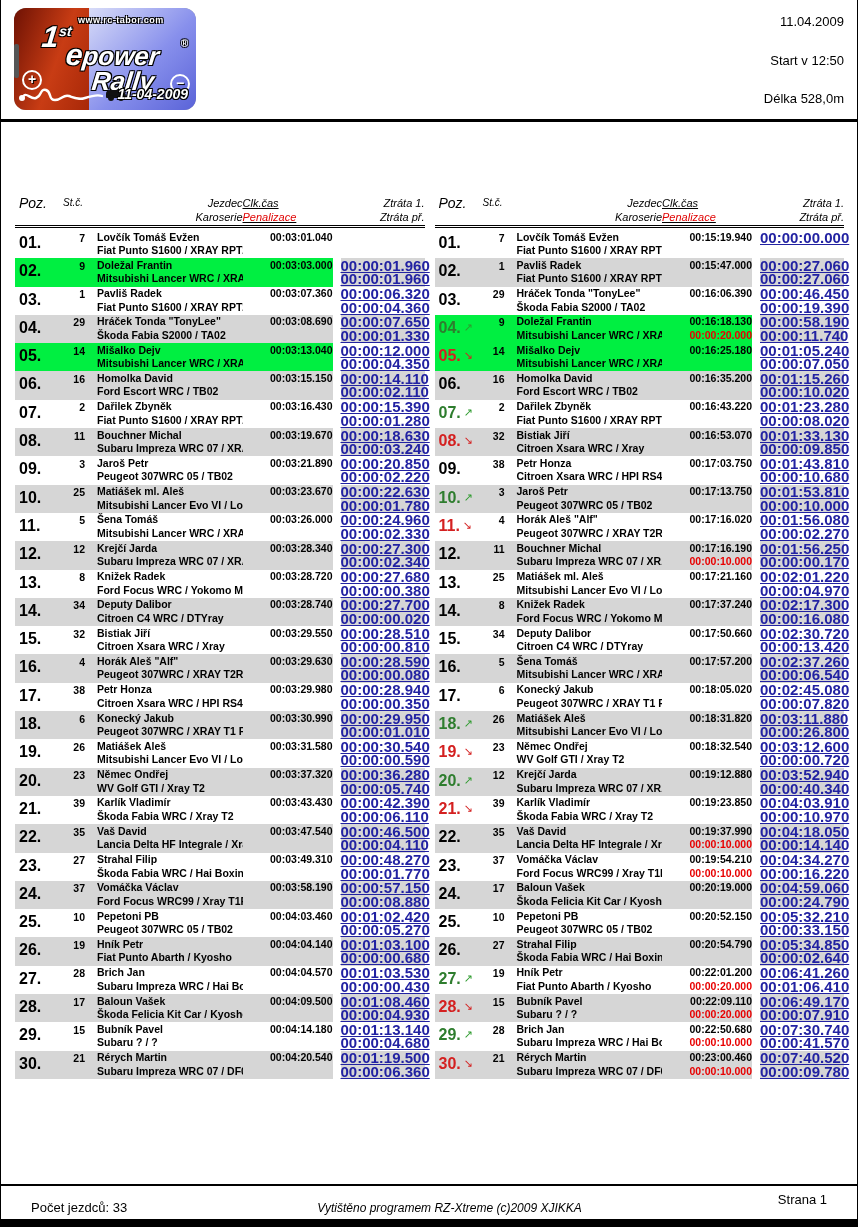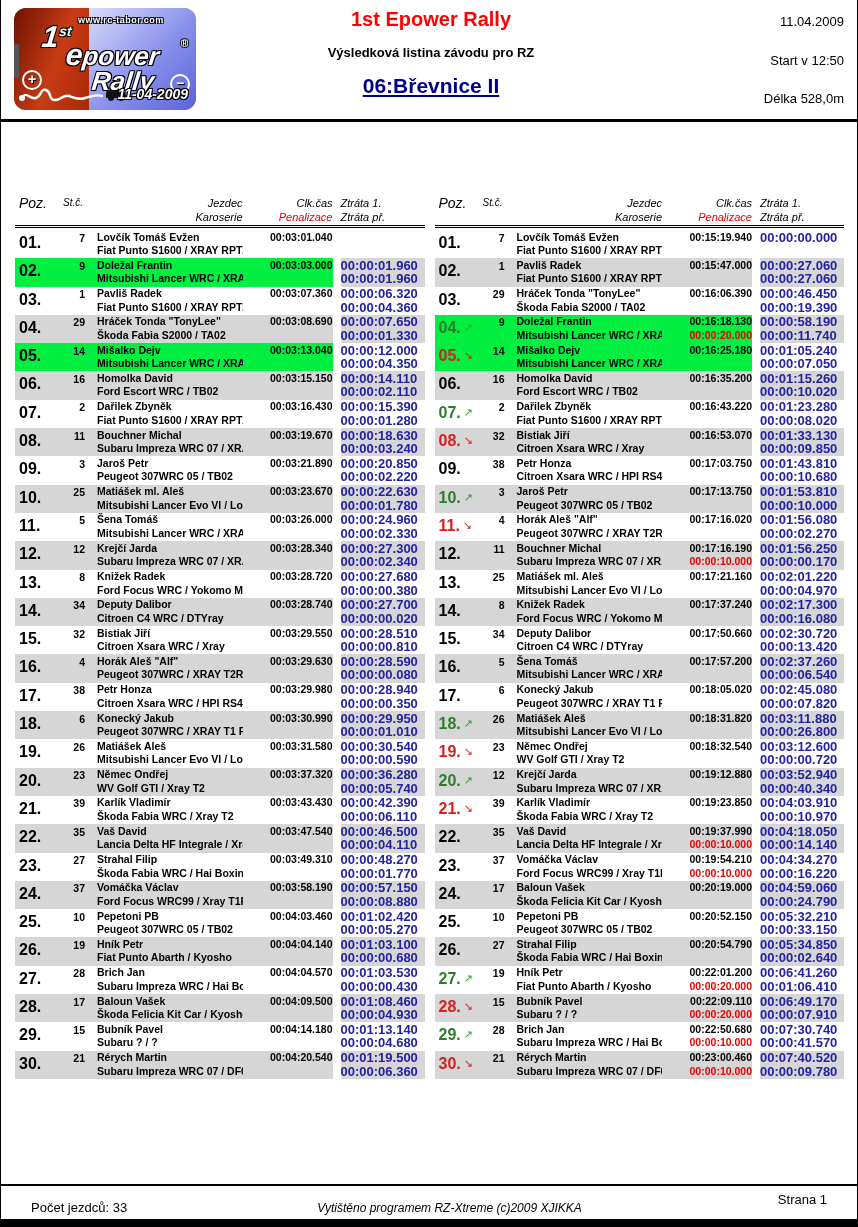--- a/index.html
+++ b/index.html
@@ -46,31 +46,31 @@
               display:flex;flex-direction:column;justify-content:space-between;
               text-align:right;font-size:13px;}
   
   .tables{position:absolute;top:196px;left:14px;right:13px;display:flex;gap:10px;}
   .rtable{flex:1;min-width:0;}
   .thead{display:flex;font-style:italic;font-size:11px;line-height:14px;
          border-bottom:3px double #000;padding-bottom:1px;}
   .thead .c-poz{width:44px;font-size:14px;padding-left:4px;}
   .thead .c-stc{width:26px;font-size:10px;}
   .thead .c-name{flex:1;padding-left:12px;text-align:right;}
-  .thead .c-cas{width:90px;text-align:right;}
+  .thead .c-cas{width:90px;text-align:left;text-decoration:underline;}
   .thead .c-gap{width:8px;}
-  .thead .c-ztr{width:84px;}
+  .thead .c-ztr{width:84px;text-align:right;}
   .pen-label{color:#e00000;}
   .tbody{margin-top:2px;}
   .row{display:flex;height:28.3px;}
   .row.g .main,.row.g .ztr{background:#d6d6d6;}
   .row.hl .main{background:#00ef41;}
   .main{flex:1;display:flex;min-width:0;}
   .gap{width:8px;background:#fff;}
-  .ztr{width:84px;text-align:left;font-weight:bold;color:#2222a2;font-size:13px;line-height:13.5px;padding-top:.5px;box-sizing:border-box;}
+  .ztr{width:84px;text-align:left;font-weight:bold;color:#2222a2;font-size:15px;line-height:13.5px;padding-top:.5px;box-sizing:border-box;text-decoration:underline;}
   .poz{width:44px;font-size:16px;font-weight:bold;padding:4px 0 0 4px;box-sizing:border-box;display:flex;gap:3px;}
   .poz.up{color:#2e7d2e;} .poz.down{color:#d42020;}
   .trend{font-size:11px;font-weight:normal;padding-top:2px;}
   .trend.up{color:#2e9b2e;} .trend.down{color:#d42020;}
   .stc{width:26px;text-align:right;font-size:10.5px;font-weight:bold;padding-top:1.5px;}
   .names{flex:1;min-width:0;padding-left:12px;font-size:10.5px;font-weight:bold;line-height:13.5px;padding-top:.5px;white-space:nowrap;overflow:hidden;}
   .cas{width:90px;text-align:right;font-size:10.5px;font-weight:bold;line-height:13.5px;padding-top:.5px;}
   .pen{color:#e80000;}
   
   .footer-rule{position:absolute;left:0;right:0;bottom:41px;border-top:2px solid #000;}
@@ -97,25 +97,20 @@
       <span class="t logo-rally">Rally</span>
       <span class="logo-plus">+</span>
       <span class="logo-minus">−</span>
       <svg class="logo-track" width="86" height="30" viewBox="0 0 86 30">
         <path d="M4 22 c4 -8 8 2 14 0 c6 -2 4 -10 10 -8 c6 2 2 10 9 10 c7 0 8 -6 14 -4 c6 2 10 4 16 2 c6 -2 12 -4 17 -2" fill="none" stroke="#fff" stroke-width="2.4" stroke-linecap="round"></path>
         <circle cx="4" cy="22" r="3" fill="#fff"></circle>
       </svg>
       <span class="logo-car"></span>
       <span class="t logo-date">11-04-2009</span>
     </div>
-    <div class="head-center">
-      <div class="title">1st Epower Rally</div>
-      <div class="subtitle">Výsledková listina závodu pro RZ</div>
-      <div class="stage">06:Břevnice II</div>
-    </div>
     <div class="head-right">
       <div>11.04.2009</div>
       <div>Start v 12:50</div>
       <div>Délka 528,0m</div>
     </div>
   </div>
 
   <div class="tables">
     <div class="rtable">
       <div class="thead">

